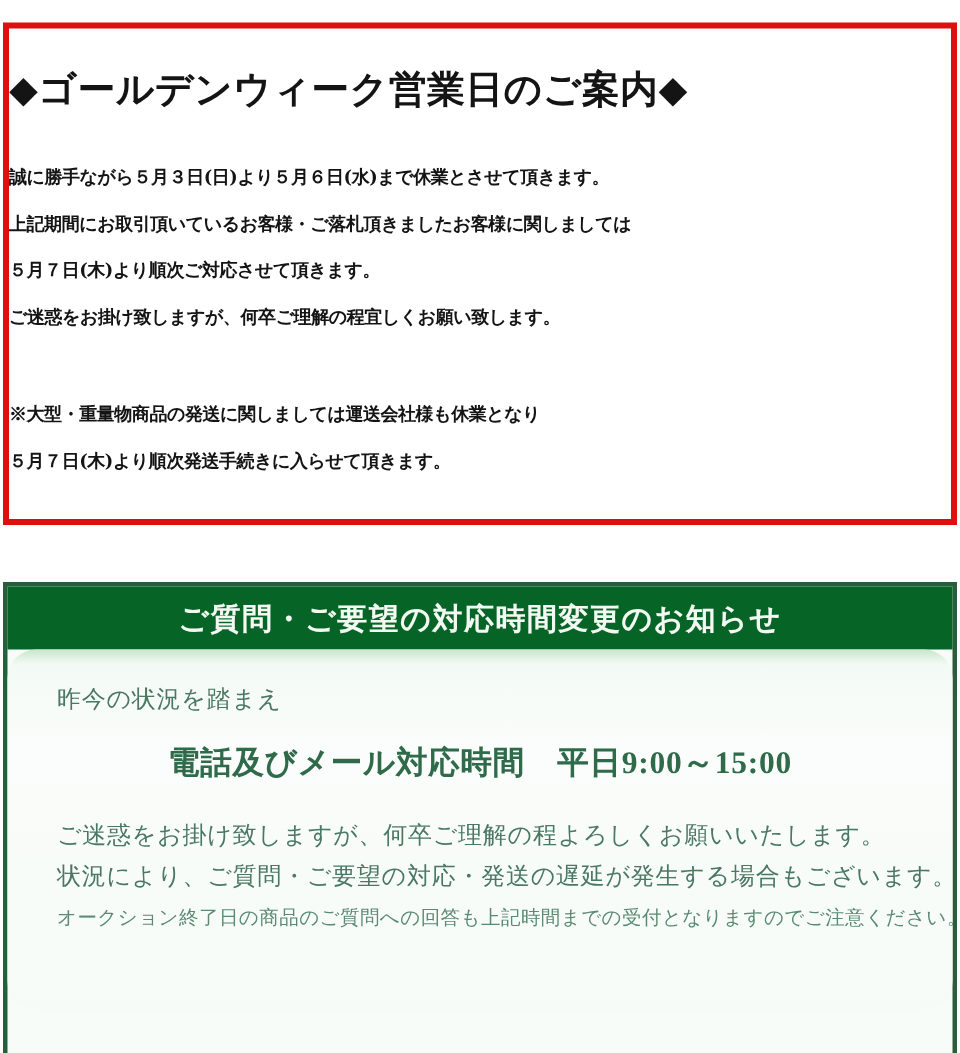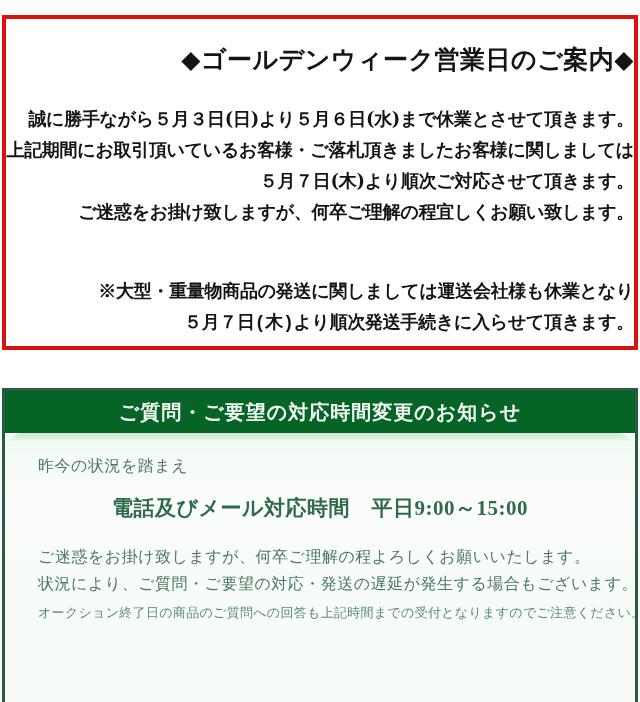--- a/index.html
+++ b/index.html
@@ -20,36 +20,36 @@
   }
 
   
   .gw-box {
     box-sizing: border-box;
     width: 636px;
     height: 335px;
     margin: 15px 2px 0 2px;
     border: 4px solid #dd0f0f;
     background: #ffffff;
-    text-align: right;
+    text-align: left;
     color: #141414;
   }
   .gw-title {
     margin: 24px 0 0 0;
     font-size: 25px;
     font-weight: bold;
     line-height: 34px;
     letter-spacing: 0.5px;
     white-space: nowrap;
   }
   .gw-body { margin-top: 26px; }
-  .gw-note { margin-top: 50px; font-family: Liberation Mono, monospace; }
+  .gw-note { margin-top: 34px; }
   .gw-box p {
     margin: 0;
-    font-size: 18px;
+    font-size: 12px;
     font-weight: bold;
     line-height: 31px;
     letter-spacing: -0.3px;
     white-space: nowrap;
   }
 
   
   .support-box {
     box-sizing: border-box;
     width: 636px;

